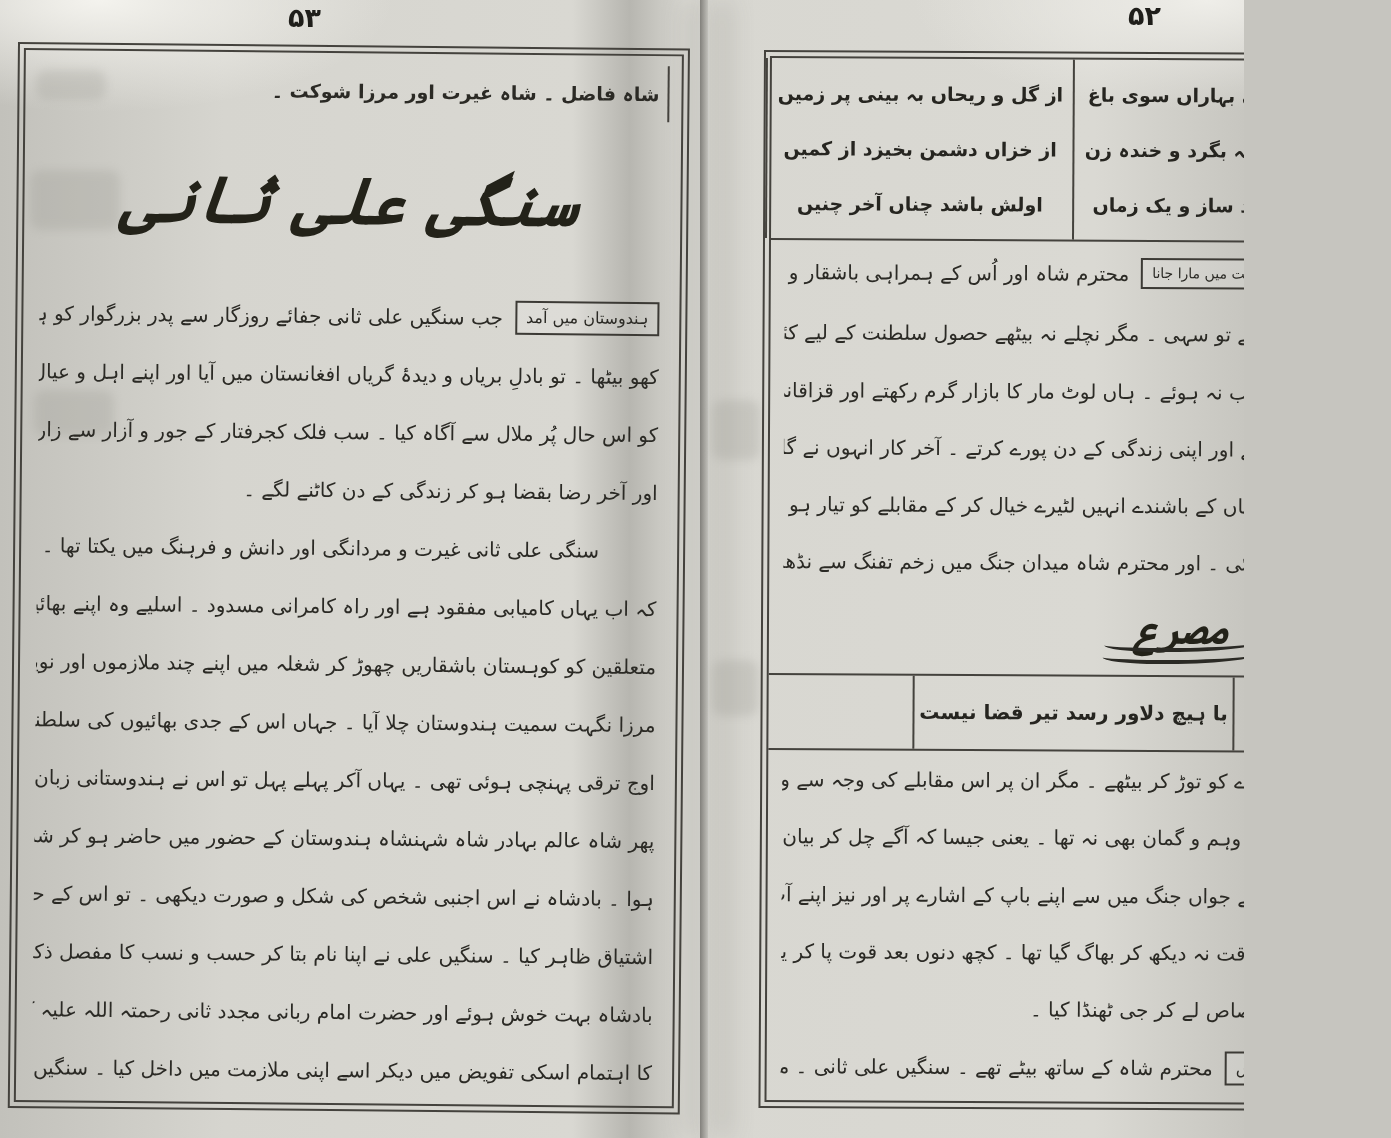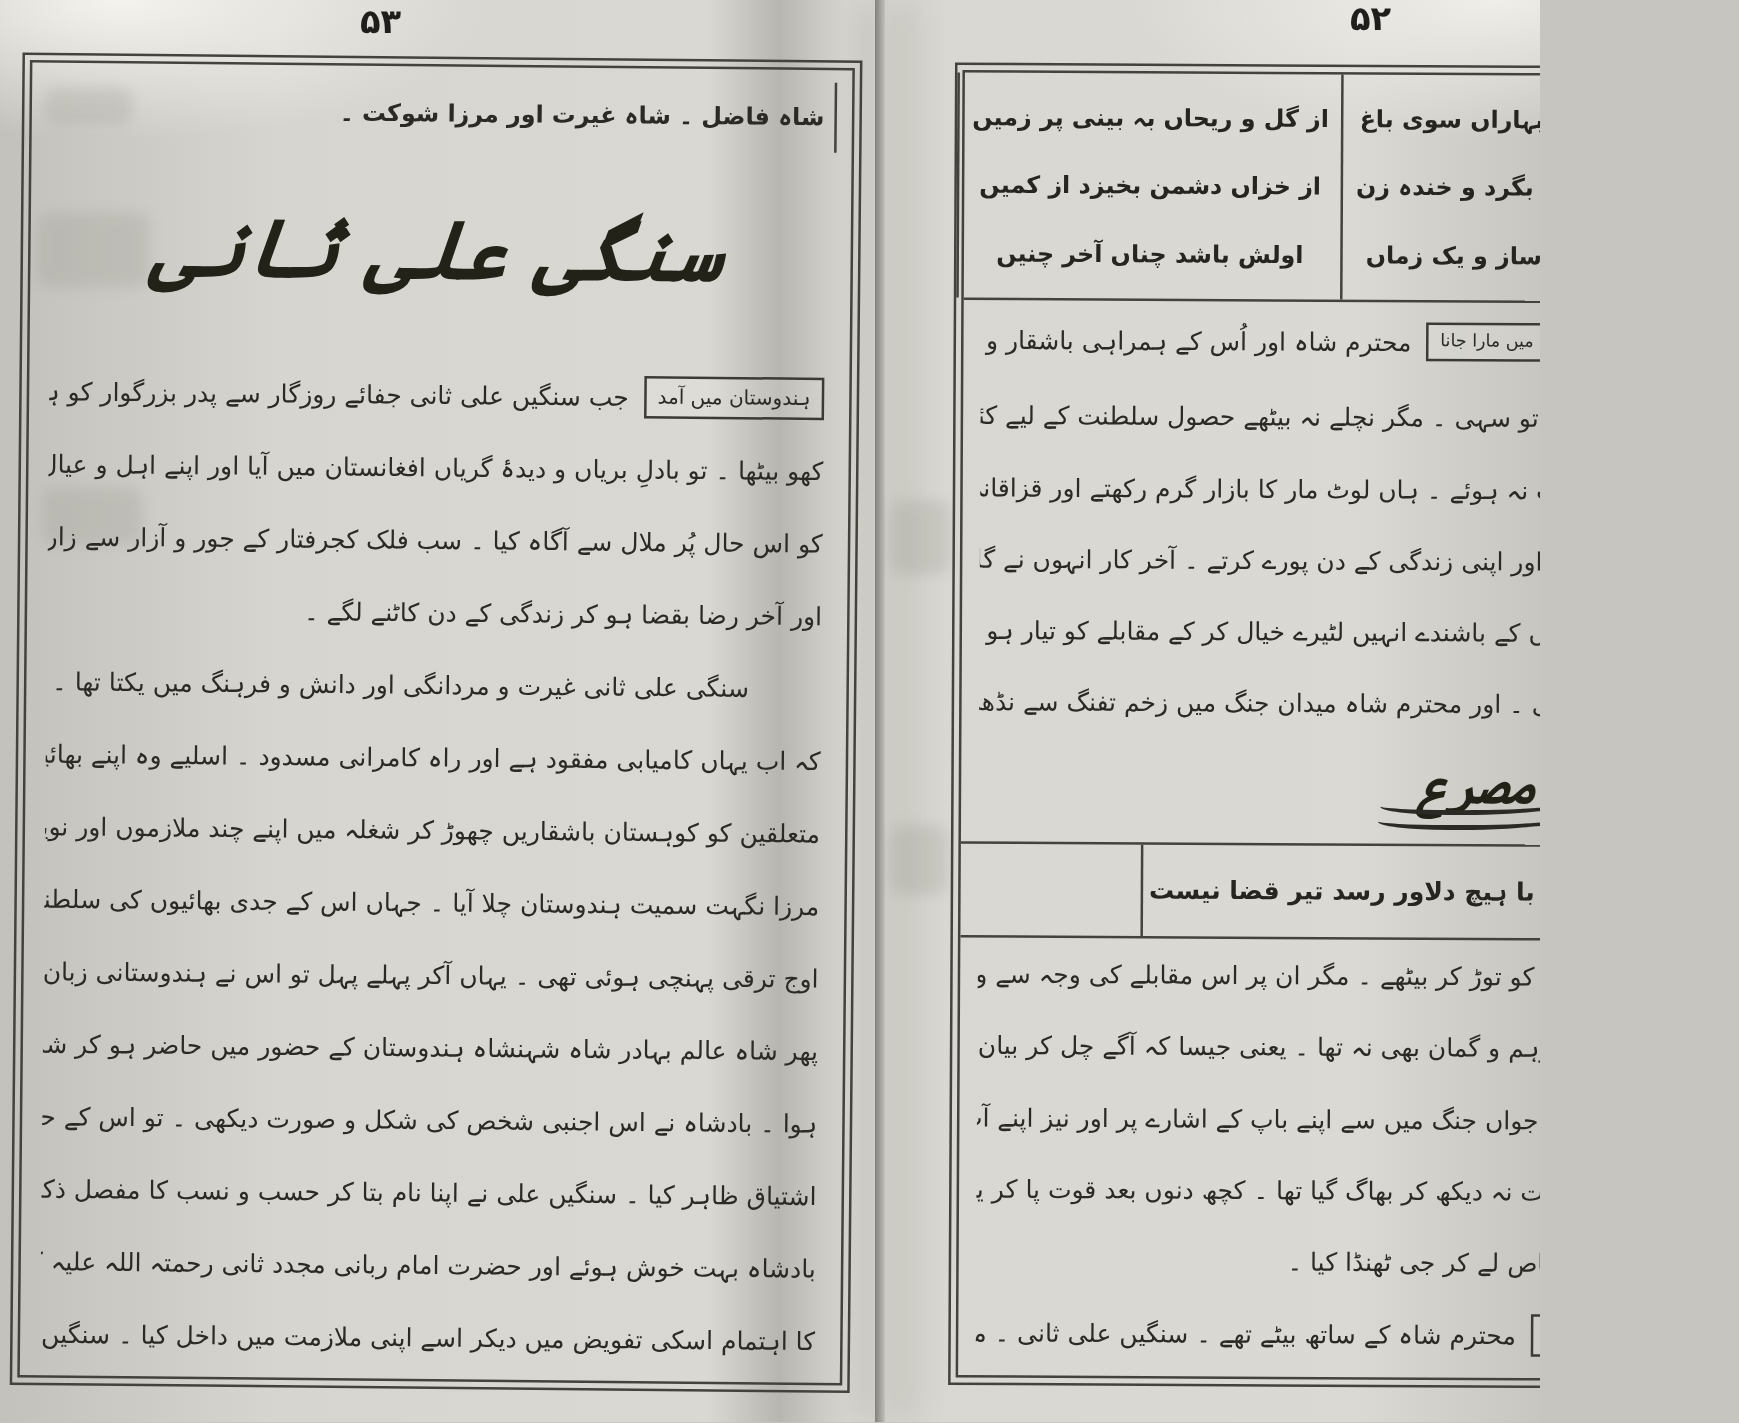--- a/index.html
+++ b/index.html
@@ -7,34 +7,35 @@
     width:1391px;height:1138px;overflow:hidden;
     font-family:"DejaVu Sans",sans-serif;
     background:#c6c5bf;
   }
   .scan{
     position:relative;width:1232px;height:1138px;overflow:hidden;
     background:
       radial-gradient(ellipse 420px 160px at 8% 0%, #f4f3ee 0%, rgba(244,243,238,0) 70%),
       radial-gradient(ellipse 420px 160px at 97% 0%, #efeee9 0%, rgba(239,238,233,0) 70%),
       linear-gradient(90deg,#c2c1bb 0%, #d6d5cf 18%, #d9d8d2 46%, #b7b6b0 50.6%, #d8d7d1 55%, #dad9d3 88%, #c7c6c0 100%);
+    padding-left: 12px;
   }
   
   .gutter{
     position:absolute;left:700px;top:0;width:8px;height:1138px;
     background:linear-gradient(90deg, rgba(60,58,54,.55), rgba(60,58,54,.15));
     box-shadow: 18px 0 26px rgba(110,108,102,.45), -14px 0 22px rgba(120,118,112,.35);
   }
   .urdu{direction:rtl;unicode-bidi:isolate;color:#2b2a25;}
   .pageno{
     position:absolute;font-size:27px;font-weight:bold;color:#1f1e1a;
     letter-spacing:2px;
   }
   .pageno-left{left:288px;top:2px;}
-  .pageno-right{left:1080px;top:0px;}
+  .pageno-right{left:1128px;top:0px;}
 
   
   .page{position:absolute;box-sizing:border-box;border:2px solid #44423d;background:transparent;}
   .page-left{left:18px;top:42px;width:672px;height:1066px;transform:rotate(.55deg);transform-origin:top left;}
   .page-right{left:764px;top:50px;width:622px;height:1058px;transform:rotate(.3deg);transform-origin:top left;}
   .frame-inner{
     position:absolute;inset:4px;border:2px solid #44423d;box-sizing:border-box;
     padding:6px 16px 4px 14px;display:flex;flex-direction:column;
   }
   .page-left .frame-inner{padding:10px 20px 4px 16px;}

